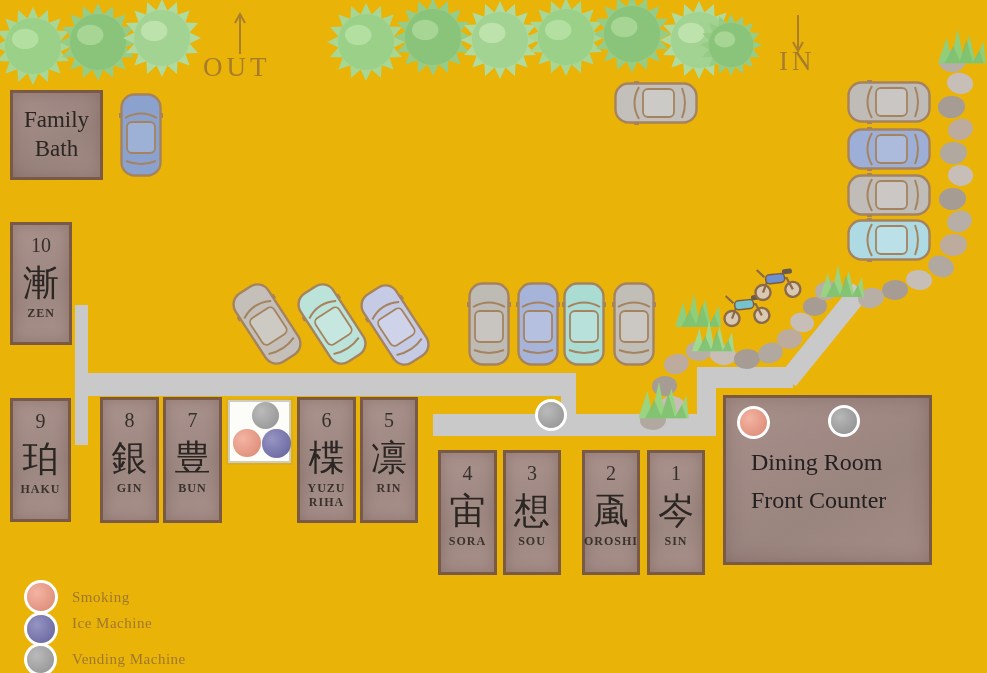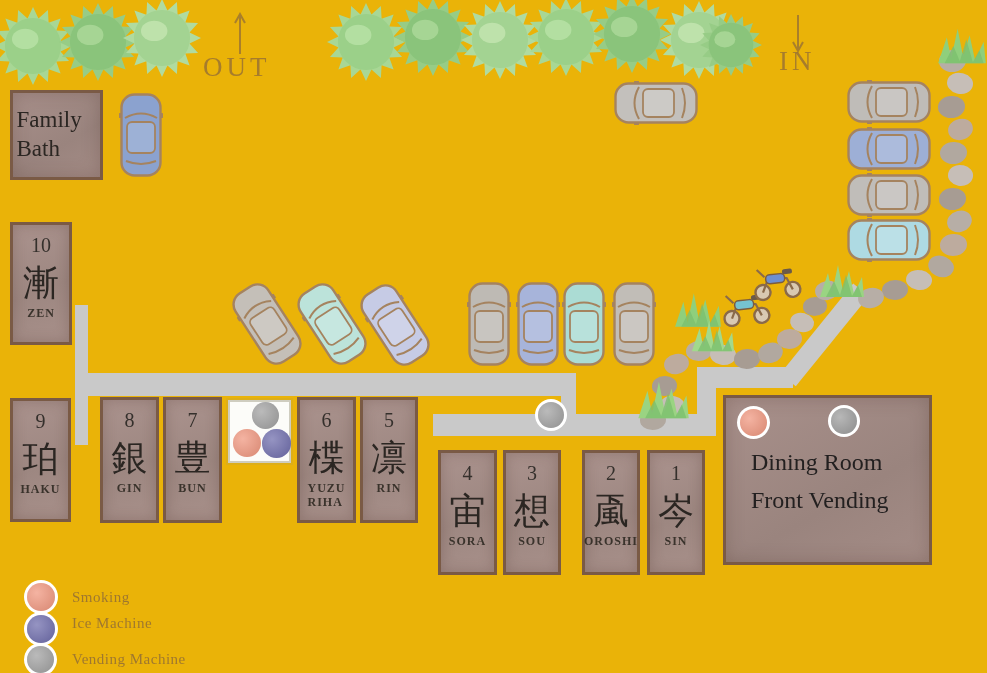--- a/index.html
+++ b/index.html
@@ -11,25 +11,25 @@
   .road{background:#c9c9c9;}
 
   
   .bld{width:60px;height:125px;border:3px solid #7a5a45;
        background:linear-gradient(160deg,#ab938e 0%,#9d8781 55%,#a8908a 100%);
        box-shadow:inset 0 0 14px rgba(70,45,35,.25);
        display:flex;flex-direction:column;align-items:center;position:absolute;}
   .bld .num{position:static;font-size:20px;color:#35302c;margin-top:9px;}
   .bld .kanji{position:static;font-size:36px;line-height:1.05;color:#2b2622;margin-top:8px;}
   .bld .romaji{position:static;font-size:12px;font-weight:bold;letter-spacing:1px;color:#3a332c;
-               margin-top:4px;white-space:pre-line;text-align:left;line-height:1.15;}
+               margin-top:4px;white-space:pre-line;text-align:center;line-height:1.15;}
   .bigbld{border:3px solid #7a5a45;
        background:linear-gradient(150deg,#a8908b 0%,#9a847e 60%,#a48c86 100%);
        box-shadow:inset 0 0 18px rgba(70,45,35,.25);}
-  .fb-label{position:static;font-size:23px;color:#2b2622;line-height:1.25;}
+  .fb-label{position:static;font-size:23px;color:#2b2622;text-align:center;line-height:1.25;}
   .dining-text{left:25px;top:45px;font-size:24px;color:#232020;line-height:38px;white-space:nowrap;}
 
   
   .dot{border-radius:50%;}
   .dot.halo{box-shadow:0 0 0 3px #fff;}
   .dot-inner{position:static;display:block;width:100%;height:100%;border-radius:50%;
      background:radial-gradient(circle at 35% 35%, rgba(255,255,255,.28), rgba(0,0,0,.10));}
 
   
   .utilbox{background:#fcfcf9;border:2px solid #cfcdc0;box-shadow:0 0 0 2px #8f8f8f22;}
@@ -234,21 +234,21 @@
 
   <div class="bigbld" style="left:723px;top:395px;width:209px;height:170px;">
     <div class="dot halo" style="left:14px;top:11px;width:27px;height:27px;background:#f0967e;">
         <span class="dot-inner"></span>
       </div>
     <div class="dot halo" style="left:105px;top:10px;width:26px;height:26px;background:#9c9c9c;">
         <span class="dot-inner"></span>
       </div>
     <div class="dining-text">
       <div style="position:static">Dining Room</div>
-      <div style="position:static">Front Vending</div>
+      <div style="position:static">Front Counter</div>
     </div>
   </div>
 
   <div class="utilbox" style="left:228px;top:400px;width:63px;height:63px;"></div>
   <div class="dot" style="left:252px;top:402px;width:27px;height:27px;background:#a0a0a0;">
       <span class="dot-inner"></span>
     </div>
   <div class="dot" style="left:233px;top:429px;width:28px;height:28px;background:#f0967e;">
       <span class="dot-inner"></span>
     </div>

